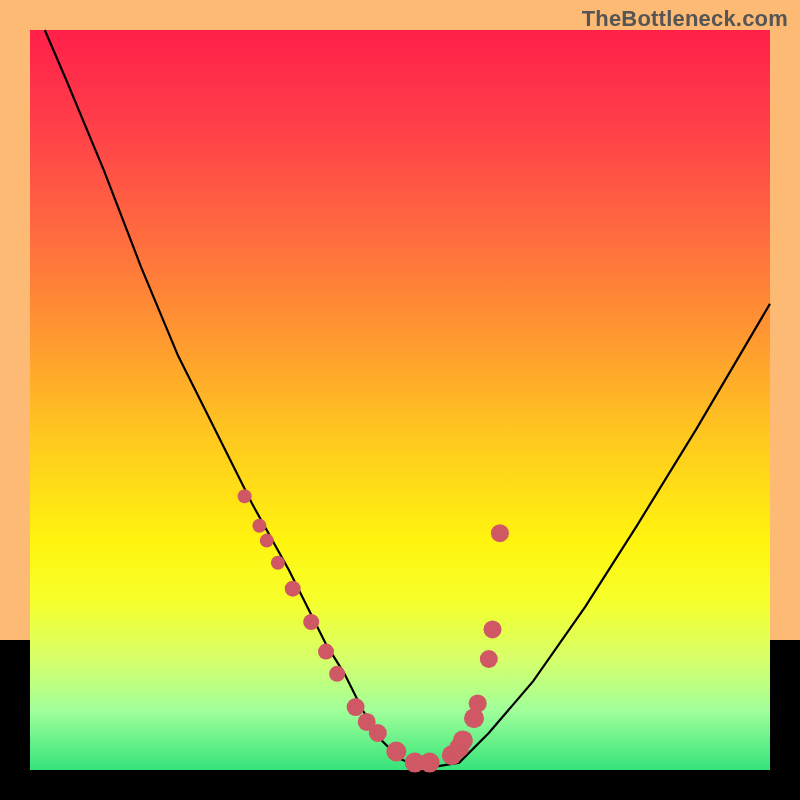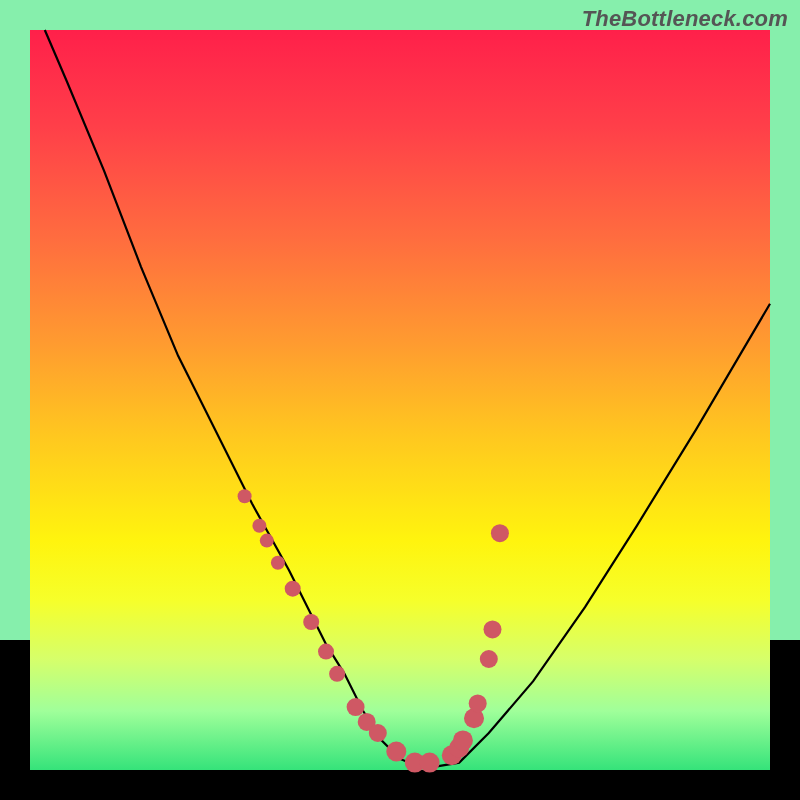--- a/index.html
+++ b/index.html
@@ -1,22 +1,21 @@
 <!DOCTYPE html>
 <html><head>
 <meta charset="utf-8">
 <style>
   * { margin: 0; padding: 0; box-sizing: border-box; }
   html, body { width: 800px; height: 800px; overflow: hidden; background: #000; }
   .outer {
     width: 800px;
     height: 640px;
-    background: #86efac;
+    background: #fdba74;
     position: relative;
-    font-style: italic;
   }
   .watermark {
     position: absolute;
     top: 6px;
     right: 12px;
     font-family: Arial, sans-serif;
     font-size: 22px;
     font-weight: 600;
     color: #555;
     letter-spacing: 0.2px;

